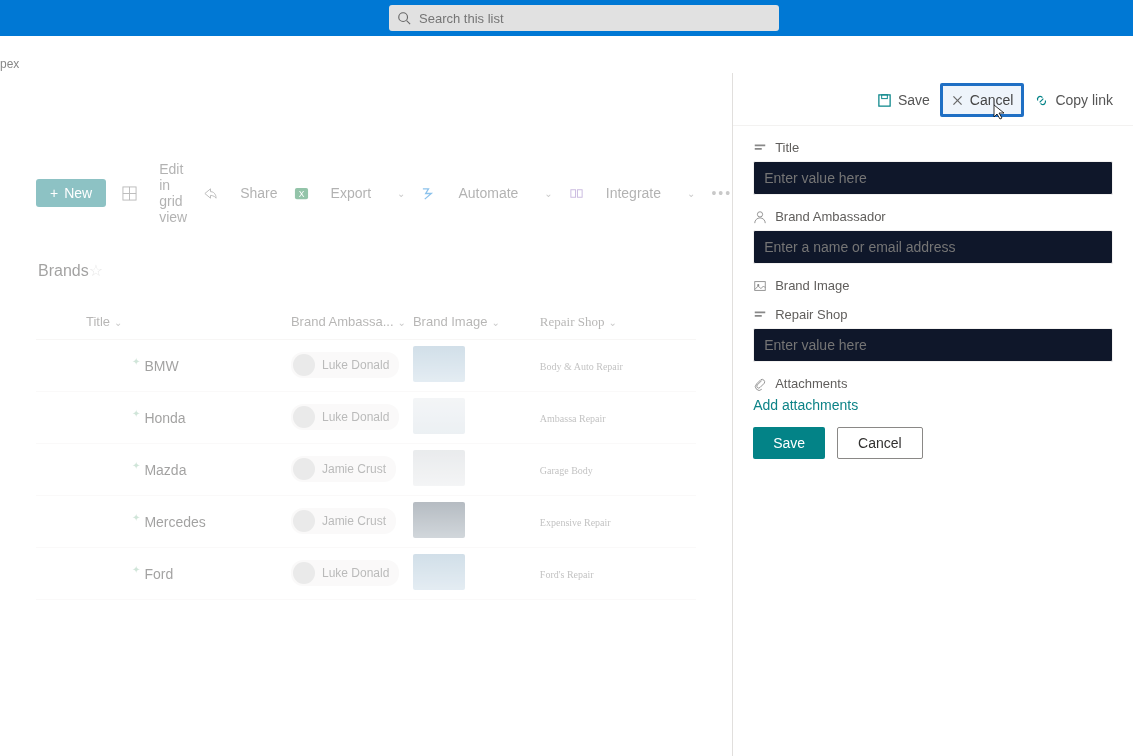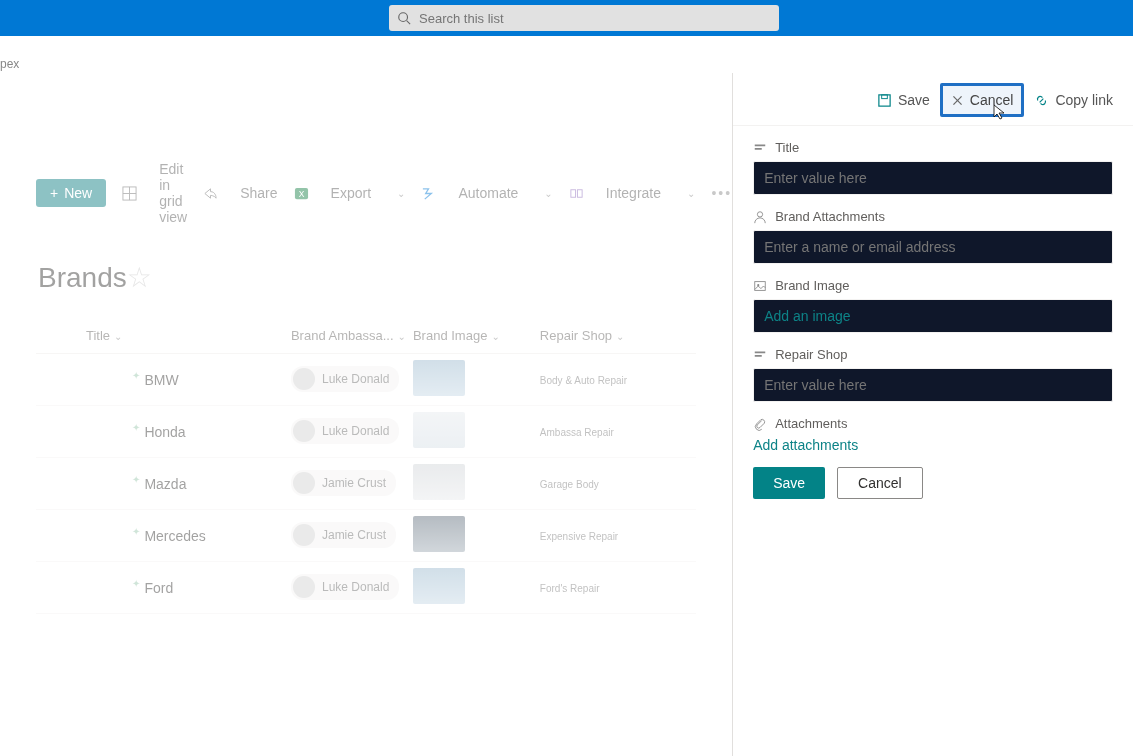--- a/index.html
+++ b/index.html
@@ -22,31 +22,31 @@
   .dim-overlay { position: absolute; inset: 0; background: rgba(255,255,255,0.55); pointer-events: none; z-index: 5; }
 
   .left-inner { padding: 0 0 0 36px; }
 
   .toolbar { display: flex; align-items: center; gap: 16px; padding: 8px 0 14px 0; color: #323130; font-size: 14px; }
   .btn-new { background: #03787c; color: #fff; padding: 6px 14px; border-radius: 3px; display: inline-flex; align-items: center; gap: 6px; font-size: 14px; }
   .tool { display: inline-flex; align-items: center; gap: 22px; color: #555; font-size: 14px; }
   .tool .mini-icon { width: 15px; height: 15px; display: inline-block; }
   .ellipsis { color: #888; letter-spacing: 2px; }
 
-  .list-heading { font-size: 28px; color: #323130; margin: 22px 0 10px 2px; display: inline-flex; align-items: center; }
+  .list-heading { font-size: 16px; color: #323130; margin: 22px 0 10px 2px; display: inline-flex; align-items: center; }
   .star { color: #c8c8c8; }
 
   
   .table { width: 660px; margin-top: 14px; }
   .thead, .trow { display: flex; align-items: center; }
   .thead { color: #605e5c; font-size: 13px; border-bottom: 1px solid #edebe9; height: 36px; }
   .col-title { width: 260px; padding-left: 50px; }
   .col-amb { width: 125px; }
   .col-img { width: 130px; }
-  .col-shop { width: 160px; }
+  .col-shop { width: 160px; font-family: Liberation Serif, serif; }
   .chev { margin-left: 4px; color: #888; font-size: 10px; }
   .trow { height: 52px; border-bottom: 1px solid #f3f2f1; }
   .badge-dot { position: relative; left: -4px; top: -6px; display: inline-block; font-size: 10px; color: #98c6ac; }
   .col-title .cell { padding-left: 50px; color: #323130; font-size: 14px; }
   .person { display: inline-flex; align-items: center; gap: 7px; background: #f3f2f1; border-radius: 12px; padding: 2px 10px 2px 2px; color: #666; font-size: 12px; }
   .avatar { width: 22px; height: 22px; border-radius: 50%; background: #d0d0d0; display: inline-block; }
   .thumb { width: 52px; height: 36px; border-radius: 2px; display: inline-block; }
   .thumb.blue { background: linear-gradient(#9ab8cd, #c3d6e4); }
   .thumb.light { background: linear-gradient(#e5e9ed, #d5dee5); }
   .thumb.gray { background: linear-gradient(#cfd3d7, #e6e8ea); }
@@ -264,37 +264,36 @@
       </div>
 
       <div class="fld">
         <div class="flabel">
             <span class="fico">
               <svg viewBox="0 0 16 16" width="14" height="14">
                 <circle cx="8" cy="5" r="3" fill="none" stroke="#888"></circle>
                 <path d="M2 15 a6 6 0 0 1 12 0" fill="none" stroke="#888"></path>
               </svg>
             </span>
-            <span>Brand Attachments</span>
+            <span>Brand Ambassador</span>
           </div>
         <input class="finput" placeholder="Enter a name or email address" style="">
       </div>
 
       <div class="fld">
         <div class="flabel">
             <span class="fico">
               <svg viewBox="0 0 16 16" width="14" height="14">
                 <rect x="2" y="3" width="12" height="10" fill="none" stroke="#888"></rect>
                 <circle cx="6" cy="7" r="1.2" fill="#888"></circle>
                 <path d="M2 12 L6 8 L9 11 L12 8 L14 10" fill="none" stroke="#888"></path>
               </svg>
             </span>
             <span>Brand Image</span>
           </div>
-        <div class="finput"><span class="link">Add an image</span></div>
       </div>
 
       <div class="fld">
         <div class="flabel">
             <span class="fico">
               <svg viewBox="0 0 16 16" width="14" height="14">
                 <rect x="2" y="4" width="12" height="2" fill="#888"></rect>
                 <rect x="2" y="8" width="8" height="2" fill="#888"></rect>
               </svg>
             </span>

